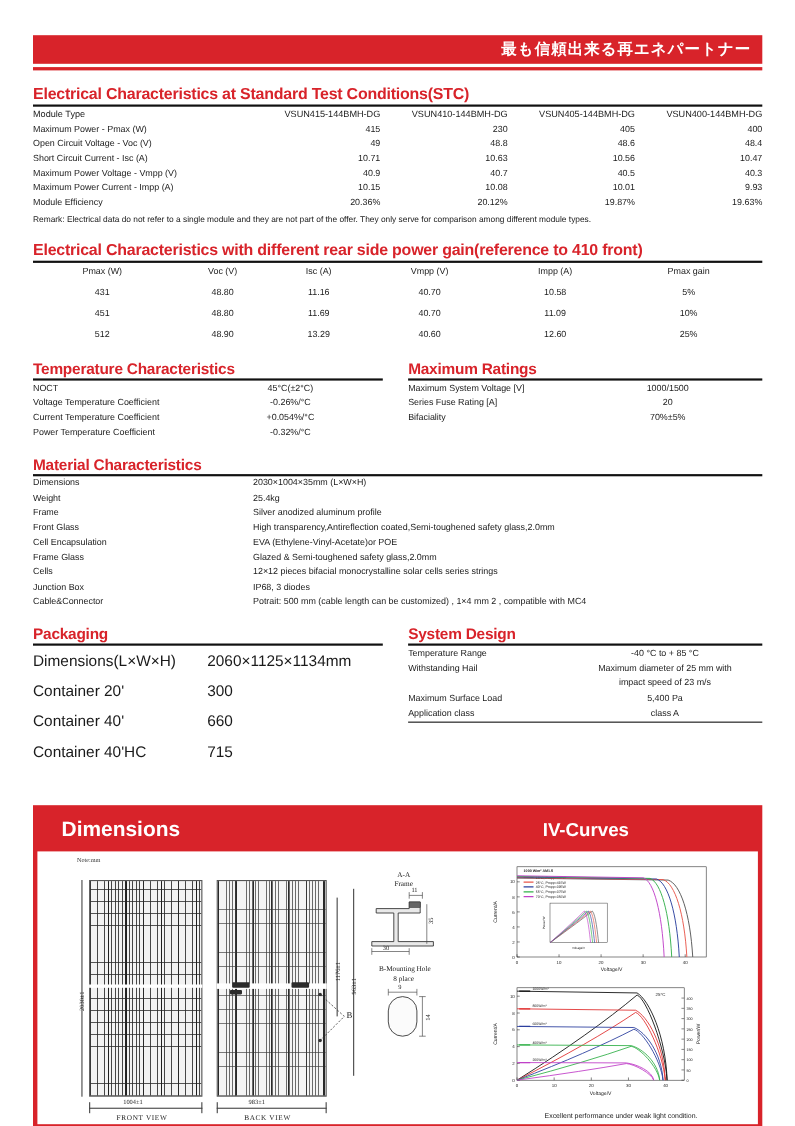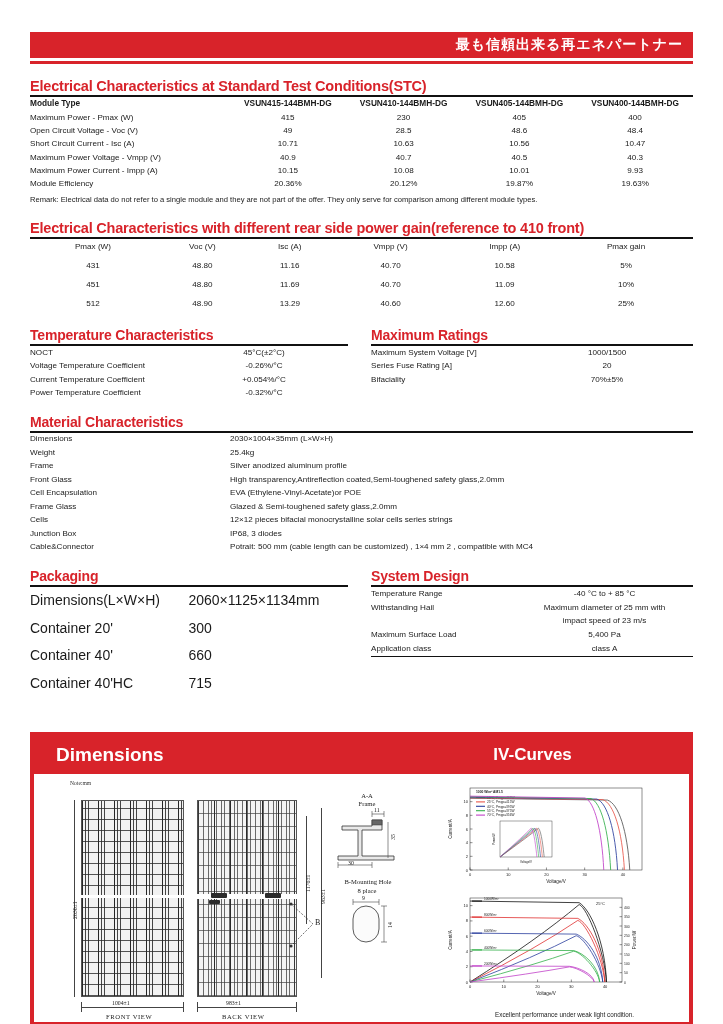--- a/index.html
+++ b/index.html
@@ -44,23 +44,23 @@
   .rule-thick { border-top:2px solid #111; }
   .rule-thin  { border-top:1px solid #111; }
 
   
   table { width:100%; border-collapse:collapse; }
   td { font-size:8.1px; padding:1.4px 0; vertical-align:top; line-height:1.25; }
   .lbl { width:205px; }
 
   
   .stc td { font-size:8.1px; }
-  .stc .hdr td { font-size:8.3px; font-weight:bold; padding-bottom:3px; }
+  .stc .hdr td { font-size:8.3px; font-weight:normal; padding-bottom:3px; }
   .stc .lbl { width:200px; }
-  .stc .val { text-align:center; }
+  .stc .val { text-align:right; }
   .stc-head-row td { padding-bottom:10px; }
   .stc tr.data td { padding:1.5px 0; }
 
   .note { font-size:7.6px; margin-top:5px; line-height:1.4; }
   .note2 { font-size:7.6px; margin-top:5px; line-height:1.4; }
 
   
   .bif td { text-align:center; font-size:8.1px; padding:4.5px 0; }
   .bif .hdr td { padding:3px 0 4px 0; }
 
@@ -193,21 +193,21 @@
         <tr class="data">
           <td class="lbl">Maximum Power - Pmax (W)</td>
           <td class="val">415</td>
           <td class="val">230</td>
           <td class="val">405</td>
           <td class="val">400</td>
         </tr>
         <tr class="data">
           <td class="lbl">Open Circuit Voltage - Voc (V)</td>
           <td class="val">49</td>
-          <td class="val">28.5</td>
+          <td class="val">48.8</td>
           <td class="val">48.6</td>
           <td class="val">48.4</td>
         </tr>
         <tr class="data">
           <td class="lbl">Short Circuit Current - Isc (A)</td>
           <td class="val">10.71</td>
           <td class="val">10.63</td>
           <td class="val">10.56</td>
           <td class="val">10.47</td>
         </tr>

